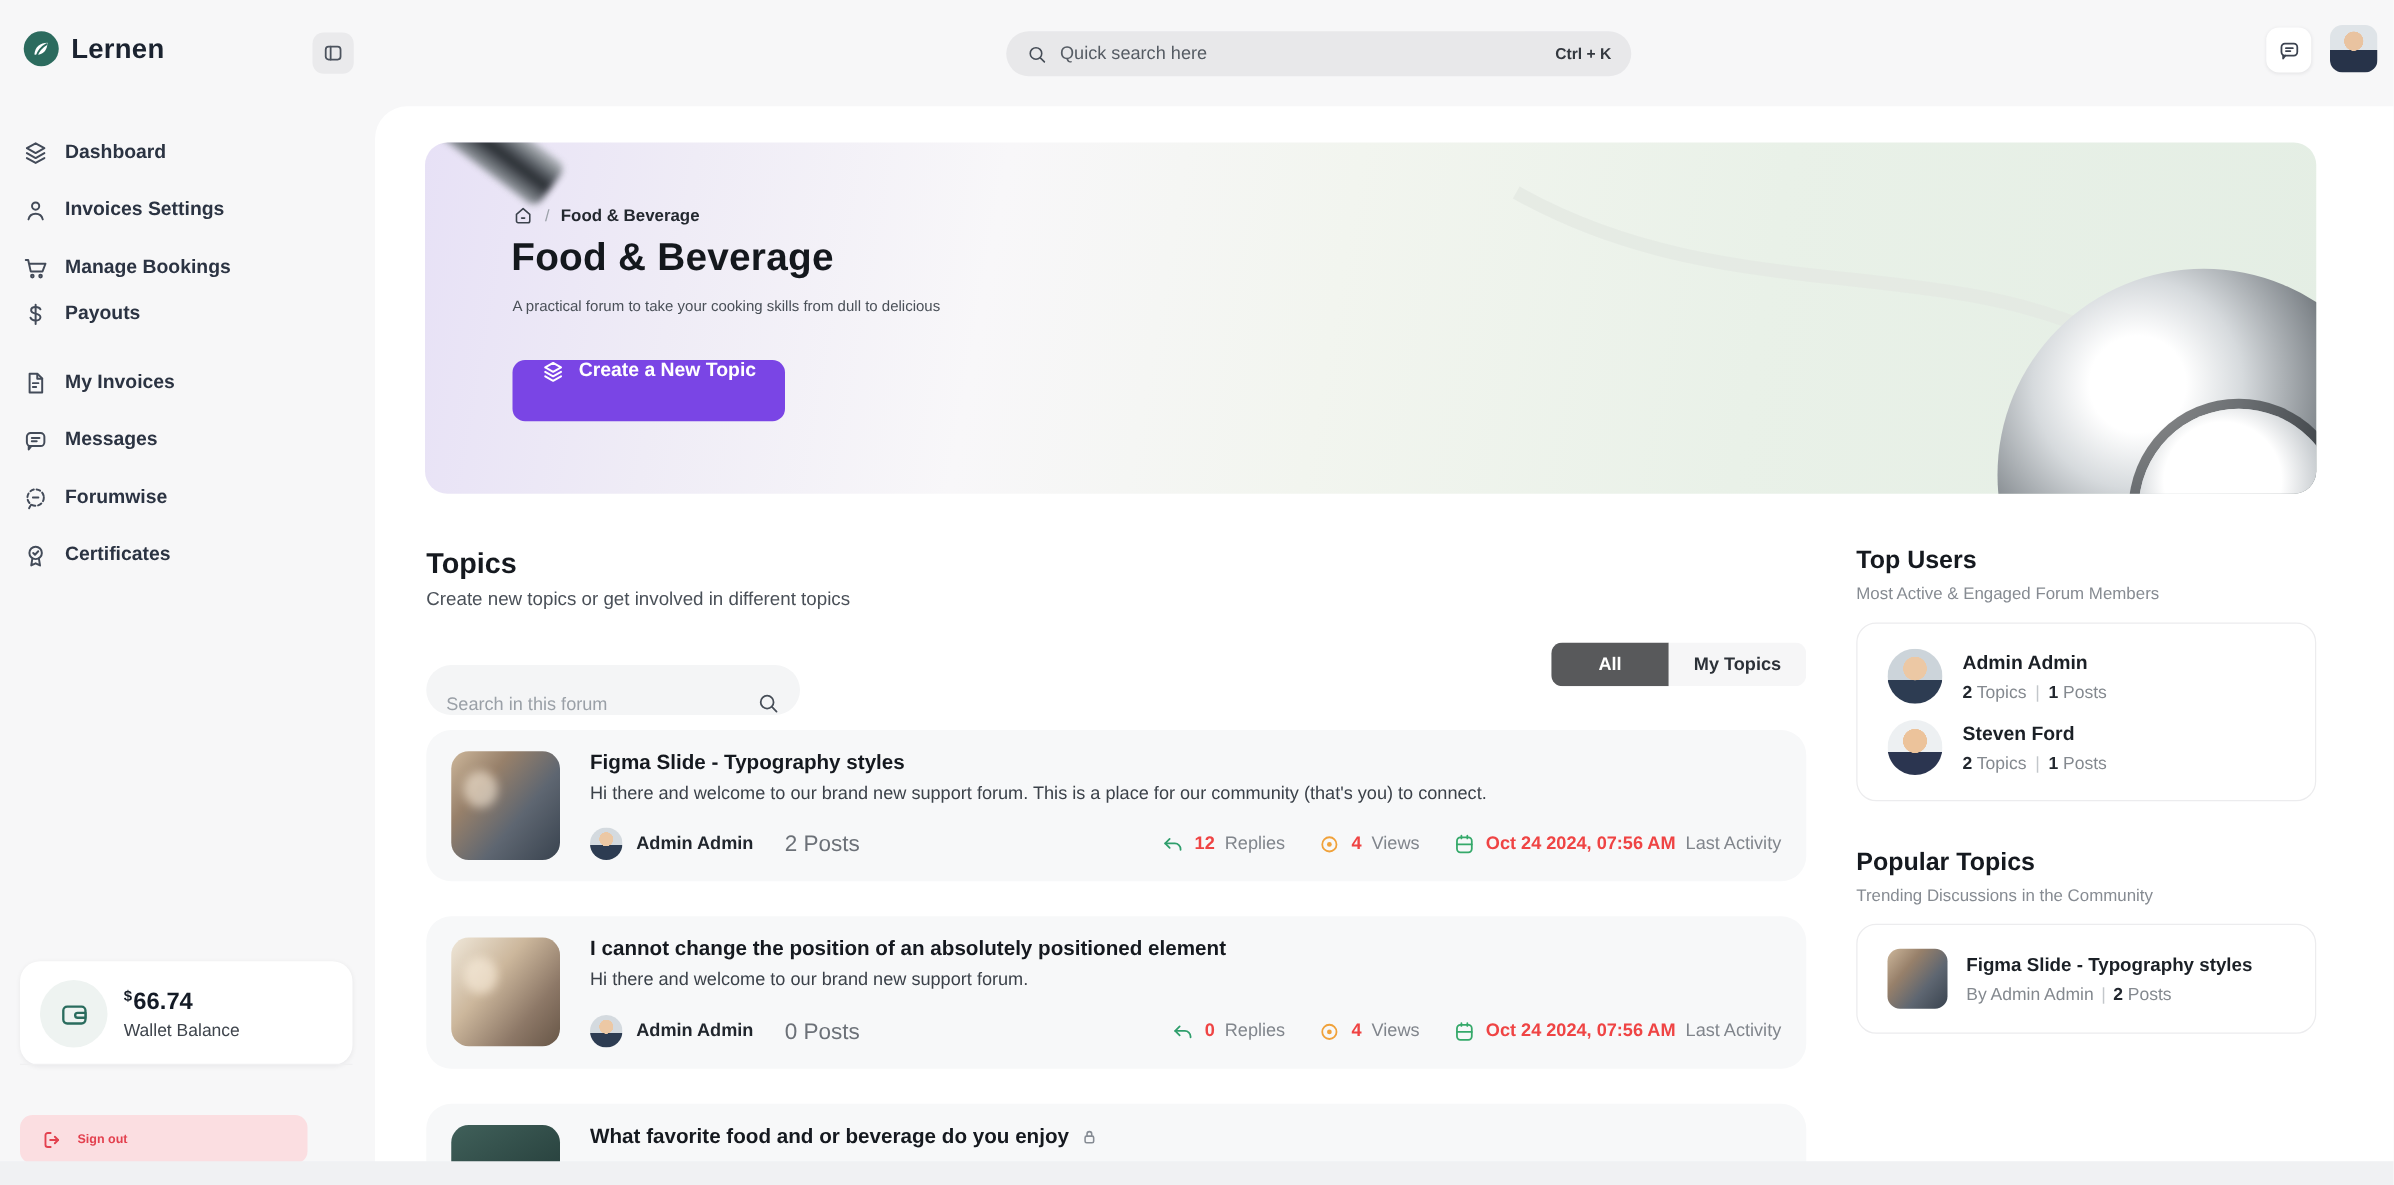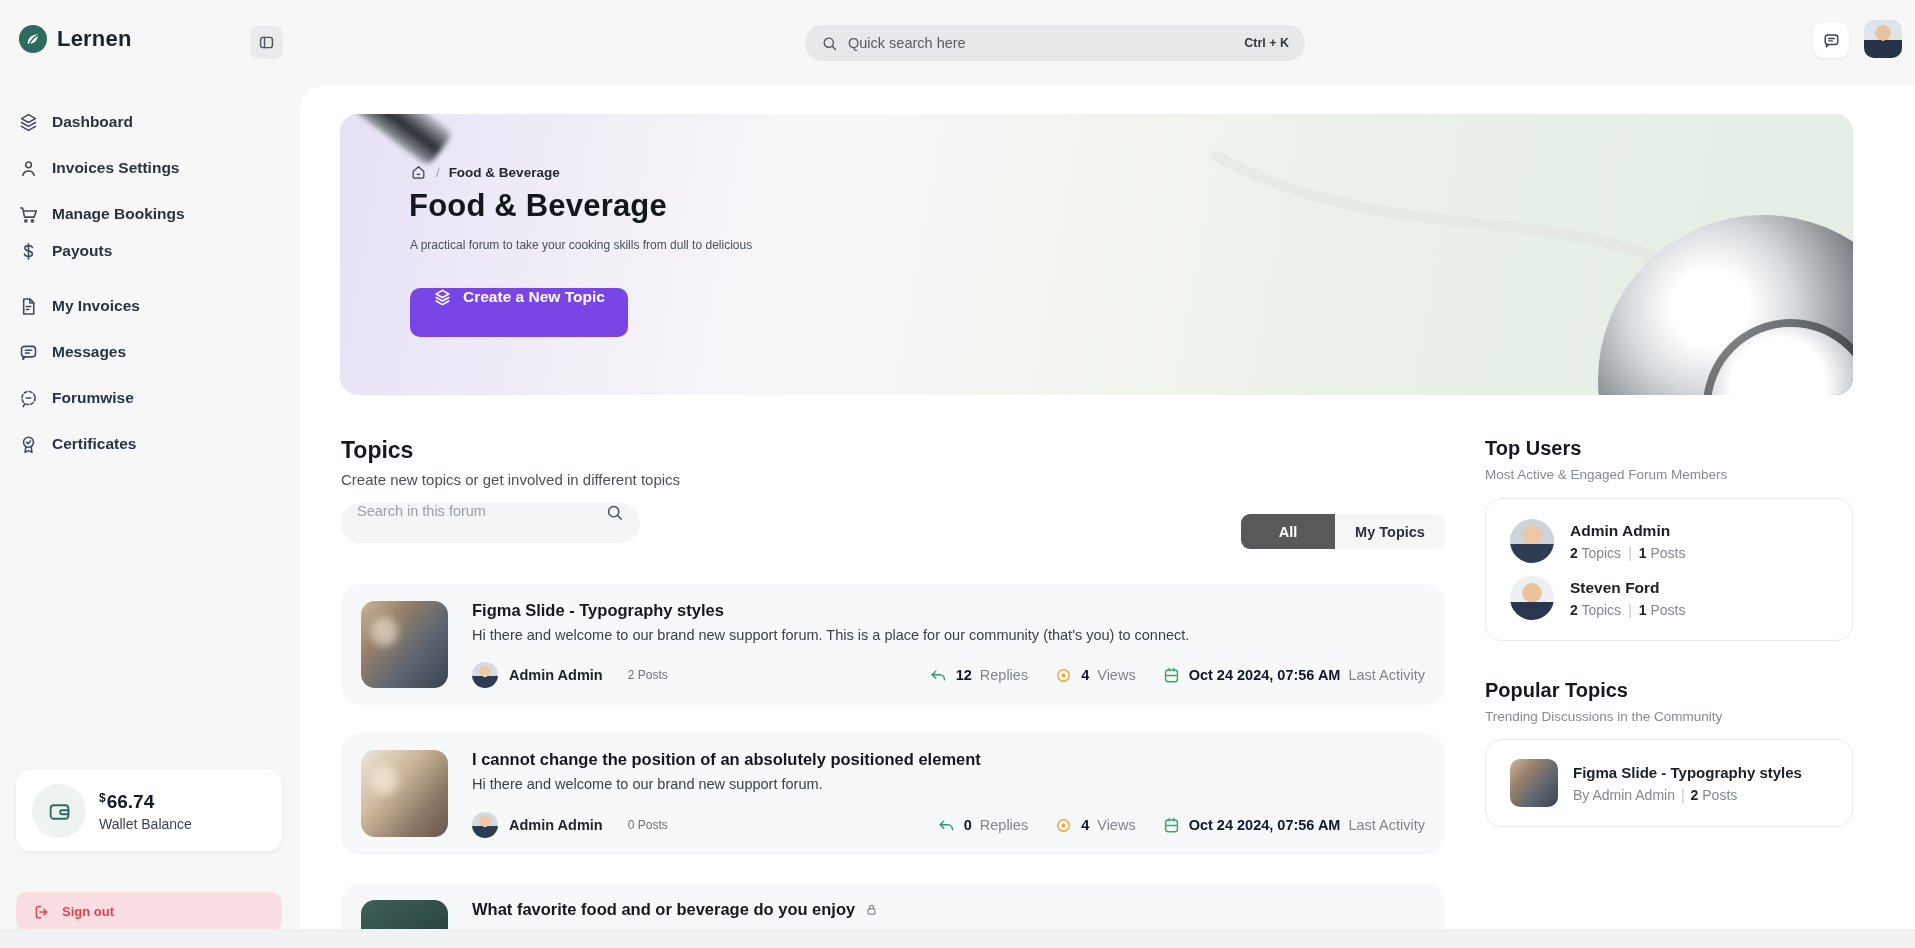--- a/index.html
+++ b/index.html
@@ -29,21 +29,21 @@
 
   
   .wallet-card { position:absolute; left:16px; top:769px; width:266px; background:#ffffff; border-radius:16px; box-shadow:0 1px 4px rgba(20,24,32,.06); }
   .wallet-top { display:flex; align-items:center; gap:13px; padding:15px 16px 13px; }
   .wallet-ic-wrap { width:54px; height:54px; border-radius:50%; background:#eef3f1; display:flex; align-items:center; justify-content:center; color:#2a6c5e; }
   .wallet-amount { font-size:19px; font-weight:700; color:#141b26; }
   .wallet-amount sup { font-size:12px; font-weight:700; vertical-align:6px; margin-right:1px; }
   .wallet-label { font-size:14px; color:#3e444c; margin-top:3px; }
   .wallet-divider { height:1px; background:#f0f0f1; }
   .wallet-action { height:41px; display:flex; align-items:center; justify-content:center; font-size:14.5px; color:#a2a7ad; cursor:pointer; }
-  .signout { position:absolute; left:16px; top:892px; width:266px; height:39px; background:#fbdee1; border-radius:10px; display:flex; align-items:center; gap:11px; padding:0 17px; color:#e3414f; font-size:13px; font-weight:700; cursor:pointer; }
+  .signout { position:absolute; left:16px; top:892px; width:230px; height:39px; background:#fbdee1; border-radius:10px; display:flex; align-items:center; gap:11px; padding:0 17px; color:#e3414f; font-size:10px; font-weight:700; cursor:pointer; }
   .signout .sico { width:18px; height:18px; }
 
   
   .main-panel { position:absolute; left:300px; top:85px; width:1615px; height:863px; background:#ffffff; border-top-left-radius:26px; }
 
   
   .banner { position:absolute; left:340px; top:114px; width:1513px; height:281px; border-radius:18px; overflow:hidden;
     background:linear-gradient(100deg,#e7e1f6 0%, #efecf6 14%, #f8f7f9 30%, #f2f5ef 48%, #e9f1e8 70%, #e4eee4 100%); }
   .banner .pen { position:absolute; left:-34px; top:-30px; width:150px; height:42px; border-radius:8px; transform:rotate(37deg);
     background:linear-gradient(180deg,#b9bec3,#3a4046 40%,#14191e 55%,#6a7076 85%,#9aa0a5); filter:blur(2.5px); opacity:.9; }
@@ -57,21 +57,21 @@
   .breadcrumb .slash { color:#9aa0a8; font-size:13px; }
   .breadcrumb .crumb { font-size:13.5px; font-weight:700; color:#23282f; }
   .banner-title { position:absolute; left:409px; top:188px; font-size:31px; font-weight:700; color:#14181d; letter-spacing:.2px; }
   .banner-sub { position:absolute; left:410px; top:238px; font-size:12px; color:#4a5058; }
   .banner-cta { position:absolute; left:410px; top:288px; height:49px; padding:0 23px; border:none; border-radius:10px; background:#7a45e5; color:#ffffff; font-family:inherit; font-size:15.5px; font-weight:700; display:flex; align-items:flex-start; gap:11px; cursor:pointer; }
   .banner-cta .cico { width:19px; height:19px; stroke-width:2; }
 
   
   .topics-title { position:absolute; left:341px; top:437px; font-size:23px; font-weight:700; color:#15191f; }
   .topics-sub { position:absolute; left:341px; top:471px; font-size:15px; color:#4a5058; }
-  .forum-search { position:absolute; left:341px; top:503px; width:299px; height:40px; background:#f4f5f6; border-radius:20px; display:flex; align-items:flex-start; padding:0 16px; }
+  .forum-search { position:absolute; left:341px; top:532px; width:299px; height:40px; background:#f4f5f6; border-radius:20px; display:flex; align-items:flex-end; padding:0 16px; }
   .forum-search input { flex:1; border:none; background:transparent; outline:none; font-size:14.5px; font-family:inherit; color:#30353c; }
   .forum-search input::placeholder { color:#9aa0a7; }
   .forum-search .fsico { width:19px; height:19px; color:#464d57; }
   .seg { position:absolute; left:1241px; top:514px; height:35px; display:flex; border-radius:9px; overflow:hidden; }
   .seg .seg-all { width:94px; background:#58595b; color:#ffffff; font-size:14.5px; font-weight:700; display:flex; align-items:center; justify-content:center; cursor:pointer; }
   .seg .seg-my { width:110px; background:#f6f6f7; color:#2c3138; font-size:14.5px; font-weight:700; display:flex; align-items:center; justify-content:center; cursor:pointer; }
 
   
   .tcard { position:absolute; left:341px; width:1104px; height:121px; background:#f7f8f9; border-radius:20px; padding:17px 20px; display:flex; gap:24px; cursor:pointer; }
   .tcard.c1 { top:584px; }
@@ -84,28 +84,28 @@
   .thumb.t3 { background:linear-gradient(150deg,#40605a 0%,#2b4541 55%,#1d312e 100%); }
   .tbody { flex:1; display:flex; flex-direction:column; min-width:0; }
   .ttitle { font-size:16.5px; font-weight:700; color:#15191f; display:flex; align-items:center; gap:9px; }
   .ttitle .lico { width:15px; height:15px; color:#868c94; stroke-width:2; }
   .tdesc { font-size:14.5px; color:#3b4149; margin-top:7px; }
   .trow { margin-top:auto; display:flex; align-items:center; width:100%; }
   .tauthor { display:flex; align-items:center; gap:11px; }
   .tavatar { width:26px; height:26px; border-radius:50%; overflow:hidden;
     background:radial-gradient(circle at 50% 36%, #ecc8a4 0 26%, rgba(0,0,0,0) 27%), linear-gradient(180deg,#d4dadf 0 55%, #2d3c52 55%); }
   .tname { font-size:14.5px; font-weight:700; color:#21262d; }
-  .tposts { font-size:12px; color:#6c7178; margin-left:14px; }
+  .tposts { font-size:18px; color:#6c7178; margin-left:14px; }
   .tmeta { margin-left:auto; display:flex; align-items:center; gap:26px; }
   .mgroup { display:flex; align-items:center; gap:8px; font-size:14.5px; }
   .mico { width:19px; height:19px; }
   .mico.reply { color:#2f9e6c; }
   .mico.views { color:#f0a23b; }
   .mico.cal { color:#35a96a; }
-  .mnum { font-weight:700; color:#0f172a; }
+  .mnum { font-weight:700; color:#ef4444; }
   .mlabel { color:#80858c; }
 
   
   .ru-title { position:absolute; left:1485px; top:437px; font-size:20px; font-weight:700; color:#15191f; }
   .ru-sub { position:absolute; left:1485px; top:467px; font-size:13.5px; color:#868b92; }
   .users-card { position:absolute; left:1485px; top:498px; width:368px; height:143px; background:#ffffff; border:1px solid #ececee; border-radius:16px; padding:20px 24px; display:flex; flex-direction:column; justify-content:space-between; }
   .urow { display:flex; align-items:center; gap:16px; cursor:pointer; }
   .uavatar { width:44px; height:44px; border-radius:50%; overflow:hidden; flex:0 0 auto; }
   .uavatar.a1 { background:radial-gradient(circle at 50% 36%, #ecc8a4 0 26%, rgba(0,0,0,0) 27%), linear-gradient(180deg,#ccd4da 0 56%, #2d3c52 56%); }
   .uavatar.a2 { background:radial-gradient(circle at 50% 38%, #ecc39b 0 27%, rgba(0,0,0,0) 28%), linear-gradient(180deg,#edf0f2 0 58%, #2b3550 58%); }

